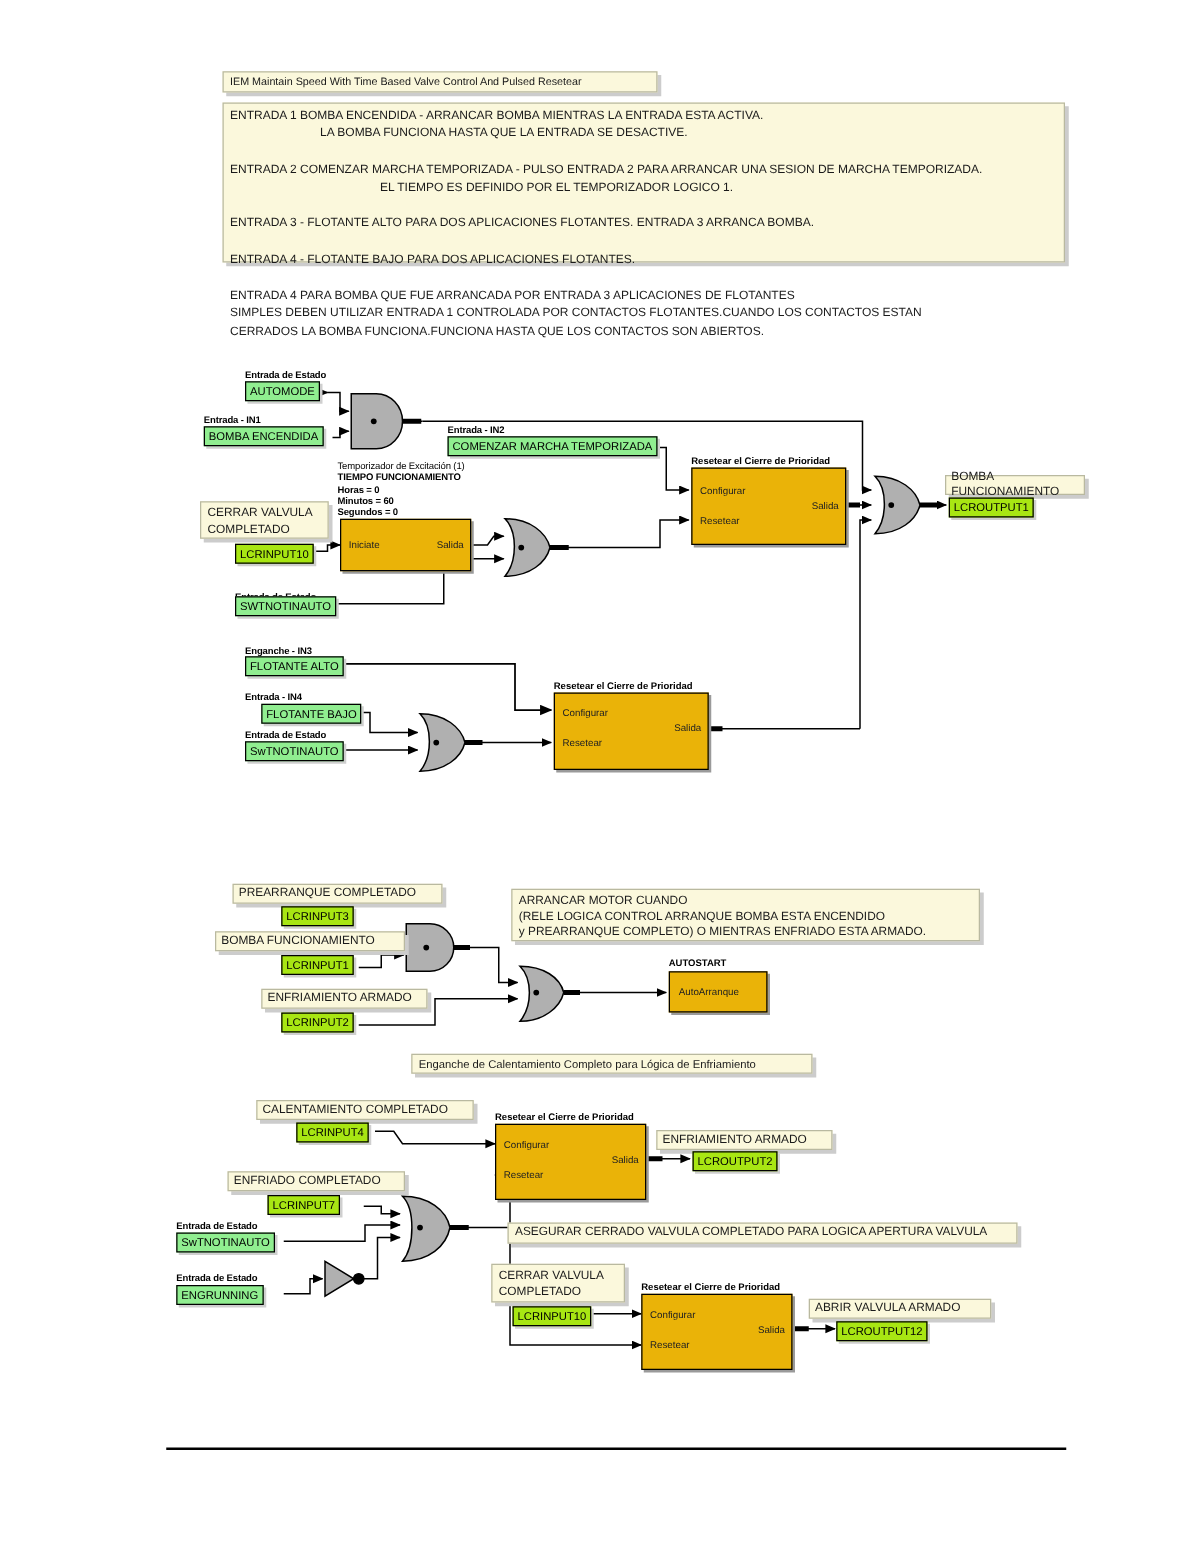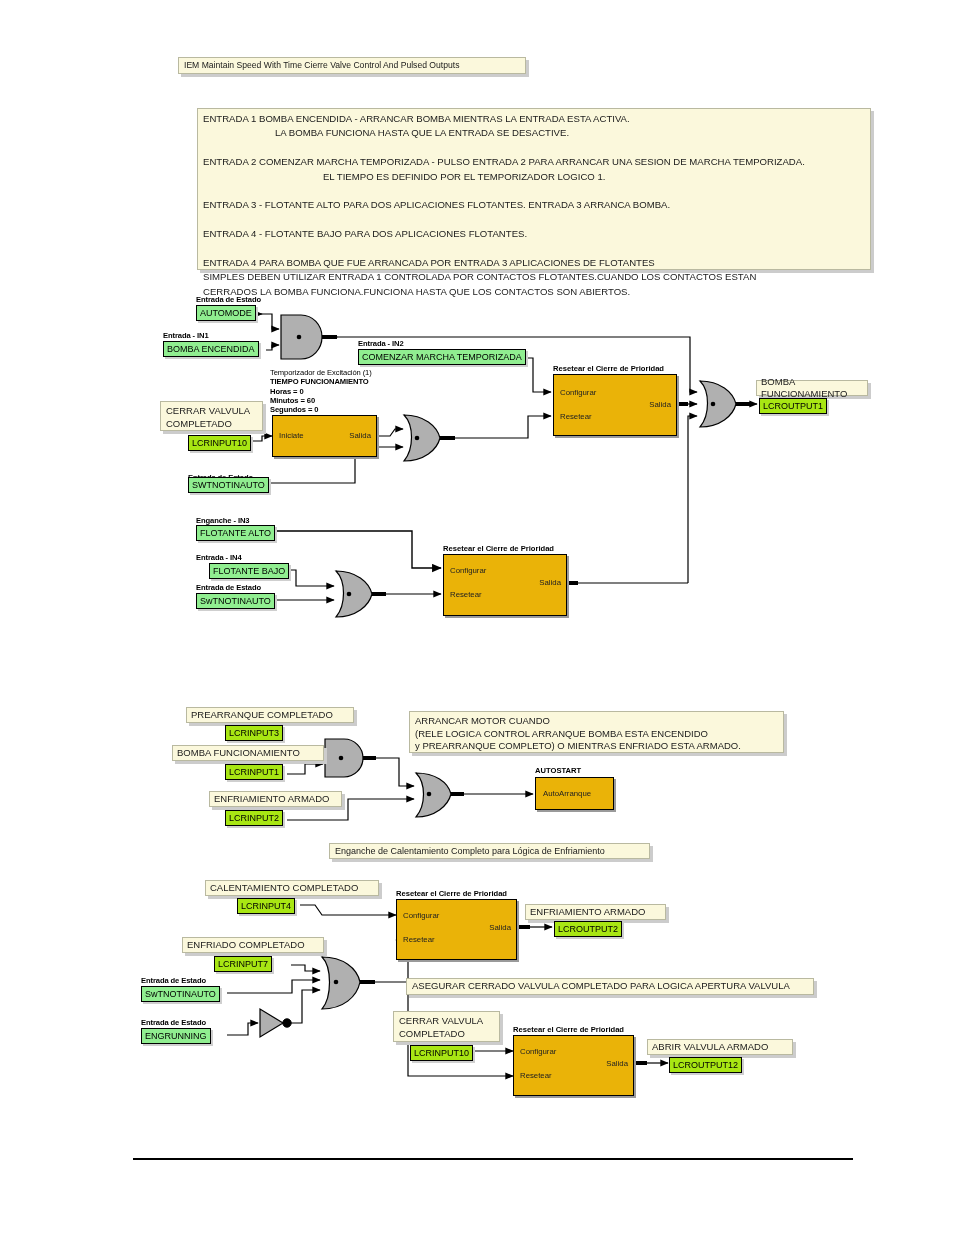--- a/index.html
+++ b/index.html
@@ -171,23 +171,23 @@
     <path d="M408,982 L408,1076 L513,1076" fill="none" stroke="#000" stroke-width="1.2" marker-end="url(#ar)"></path>
 
     <path d="M473,1051 L513,1051" fill="none" stroke="#000" stroke-width="1.2" marker-end="url(#ar)"></path>
 
     <path d="M634,1063 L647,1063" fill="none" stroke="#000" stroke-width="4"></path>
     <path d="M643,1063 L668,1063" fill="none" stroke="#000" stroke-width="1.2" marker-end="url(#ar)"></path>
 
     <path d="M255,314 L262,314" stroke="#000" stroke-width="1.2" marker-end="url(#ar)" fill="none"></path>
   </svg>
 
-  <div class="abs note tiny" style="left:178px;top:57px;width:348px;height:17px;display:flex;align-items:center;">IEM Maintain Speed With Time Cierre Valve Control And Pulsed Outputs</div>
-
-  <div class="abs note big" style="left:178px;top:108px;width:674px;height:162px;margin-left:19px;">ENTRADA 1 BOMBA ENCENDIDA - ARRANCAR BOMBA MIENTRAS LA ENTRADA ESTA ACTIVA.
+  <div class="abs note tiny" style="left:178px;top:57px;width:348px;height:17px;display:flex;align-items:center;">IEM Maintain Speed With Time Based Valve Control And Pulsed Resetear</div>
+
+  <div class="abs note big" style="left:178px;top:82px;width:674px;height:128px;">ENTRADA 1 BOMBA ENCENDIDA - ARRANCAR BOMBA MIENTRAS LA ENTRADA ESTA ACTIVA.
                            LA BOMBA FUNCIONA HASTA QUE LA ENTRADA SE DESACTIVE.
 
 ENTRADA 2 COMENZAR MARCHA TEMPORIZADA - PULSO ENTRADA 2 PARA ARRANCAR UNA SESION DE MARCHA TEMPORIZADA.
                                              EL TIEMPO ES DEFINIDO POR EL TEMPORIZADOR LOGICO 1.
 
 ENTRADA 3 - FLOTANTE ALTO PARA DOS APLICACIONES FLOTANTES. ENTRADA 3 ARRANCA BOMBA.
 
 ENTRADA 4 - FLOTANTE BAJO PARA DOS APLICACIONES FLOTANTES.
 
 ENTRADA 4 PARA BOMBA QUE FUE ARRANCADA POR ENTRADA 3 APLICACIONES DE FLOTANTES

